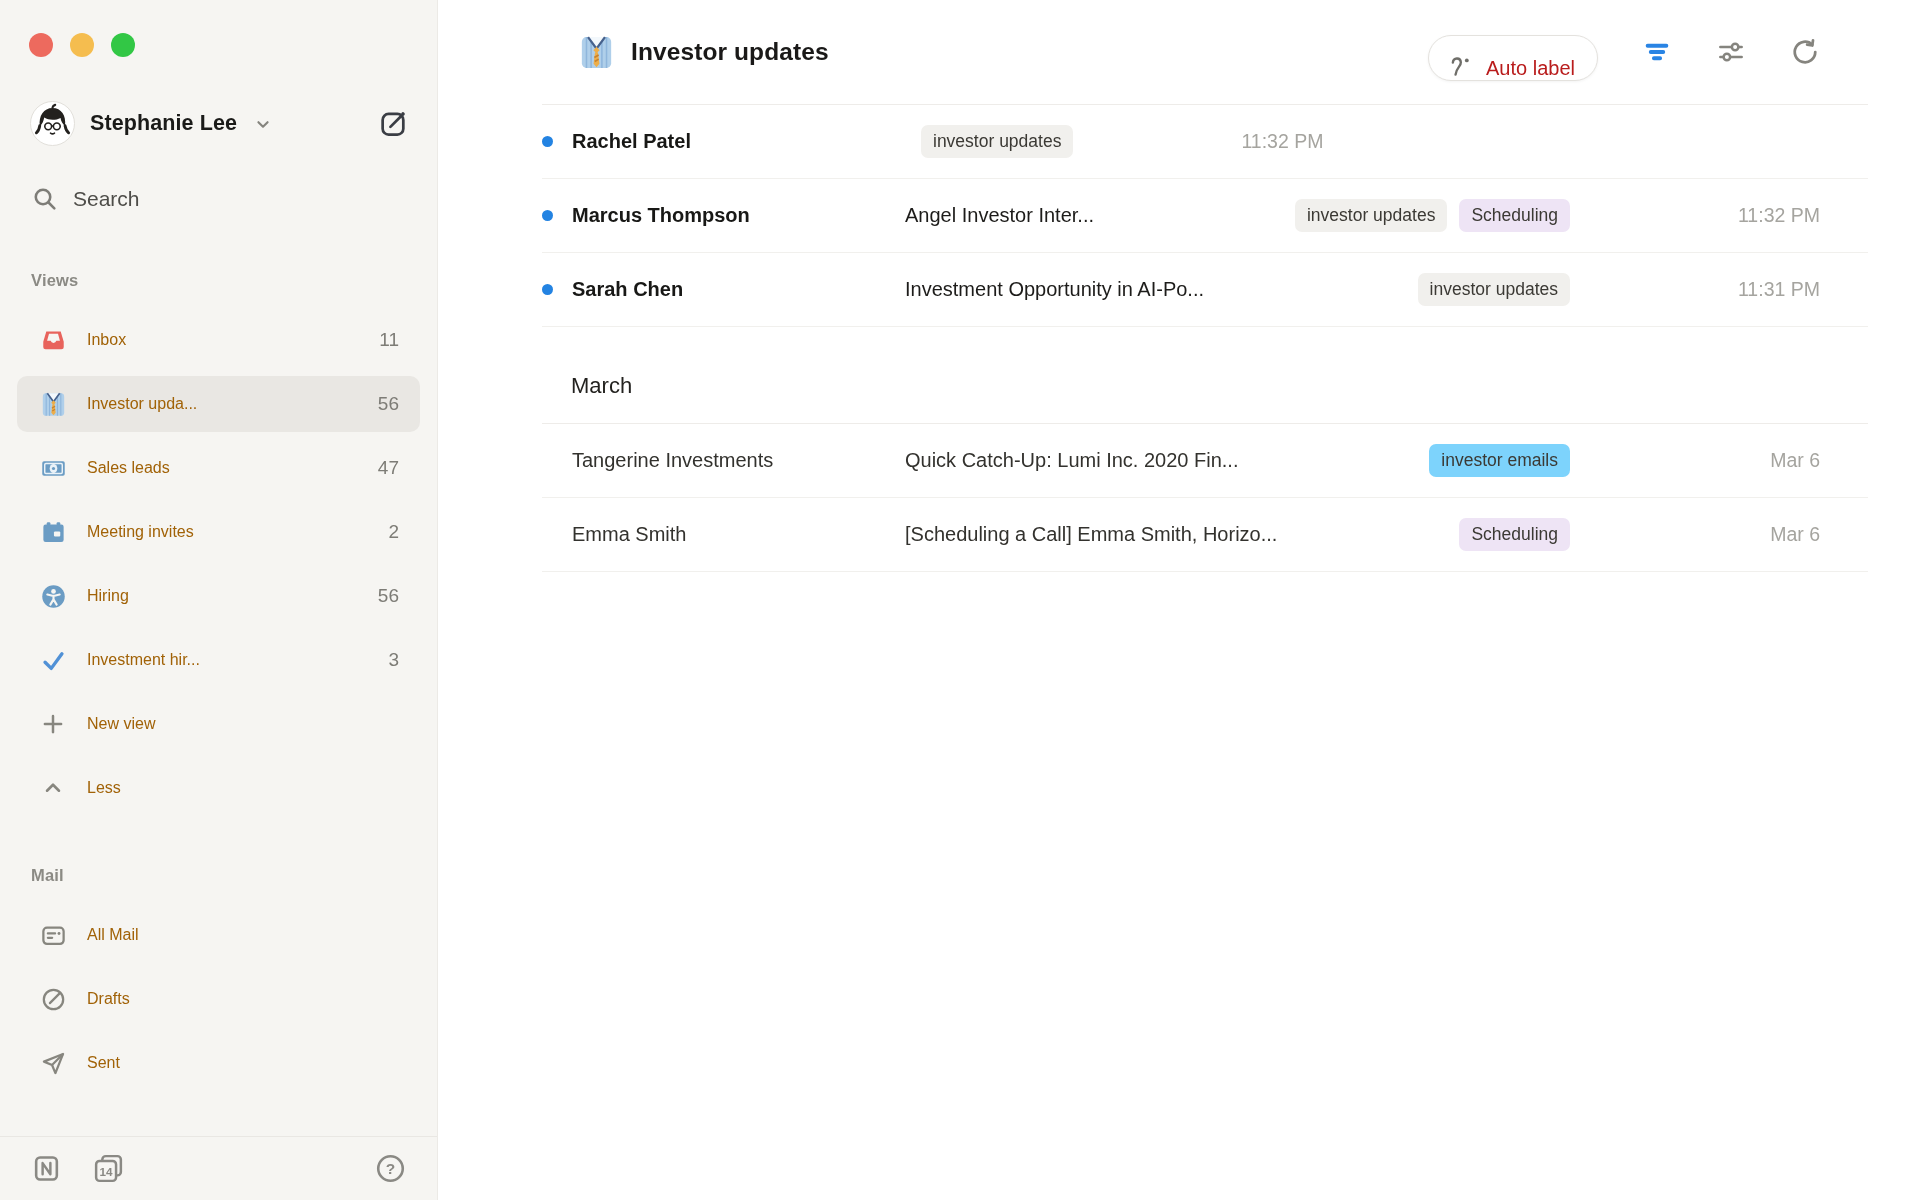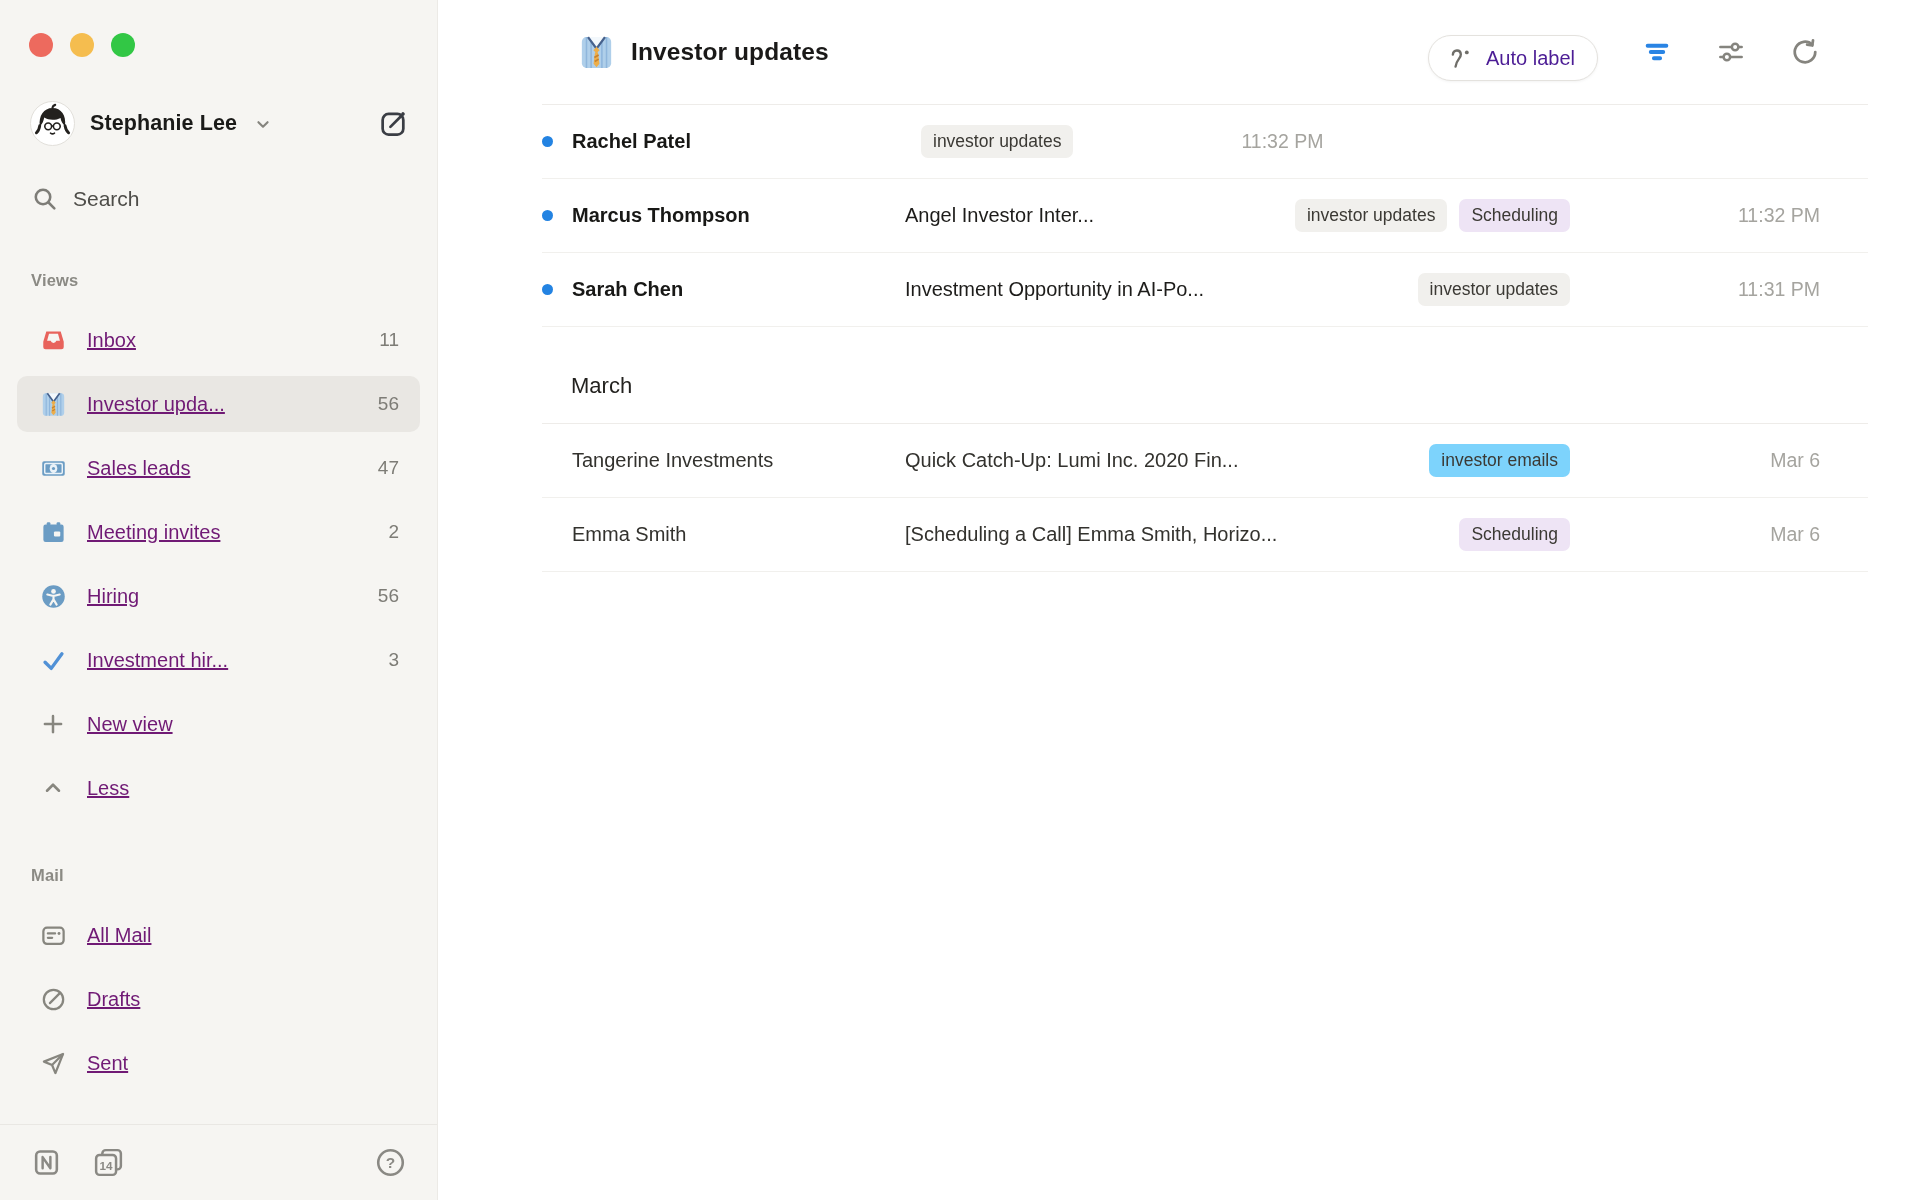--- a/index.html
+++ b/index.html
@@ -31,39 +31,39 @@
   .search-row { display:flex; align-items:center; gap:14px; margin:39px 0 0 31px; background:none; border:none; padding:0; cursor:pointer; font:inherit; }
   .search-row .lbl { font-size:21px; color:#4E4D49; }
 
   .section-label { margin:58px 0 22px 31px; font-size:16.5px; font-weight:600; color:#8B8A84; letter-spacing:.2px; }
   .section-label.mail { margin-top:50px; }
 
   .nav { margin:0 17px; }
   .item { display:flex; align-items:center; height:56px; margin-bottom:8px; border-radius:10px; padding:0 21px 0 22px; cursor:pointer; }
   .item.selected { background:#E9E7E3; }
   .item-icon { width:28px; height:28px; flex:none; margin-right:20px; display:flex; align-items:center; justify-content:center; }
-  .item-label { flex:1; min-width:0; font-size:20px; color:#701a75; white-space:nowrap; overflow:hidden;text-decoration:underline; }
+  .item-label { flex:1; min-width:0; font-size:16px; color:#a16207; white-space:nowrap; overflow:hidden; }
   .item-count { font-size:19px; color:#7D7C76; }
 
   .sidebar-footer {
-    position:absolute; left:0; right:0; bottom:0; height:76px;
+    position:absolute; left:0; right:0; bottom:0; height:64px;
     border-top:1px solid #E9E7E3; display:flex; align-items:center; padding:0 31px; gap:30px;
   }
   .sidebar-footer .spacer { flex:1; }
   .foot-btn { background:none; border:none; padding:0; cursor:pointer; display:flex; }
 
   
   main { flex:1; min-width:0; display:flex; flex-direction:column; background:#fff; }
   .main-header { height:104px; flex:none; display:flex; align-items:center; padding:0 100px 0 140px; }
   .view-emoji { width:37px; height:37px; margin-right:16px; display:flex; }
   .page-title { font-size:24.5px; font-weight:700; color:#1A1918; margin:0; letter-spacing:.1px; }
   .auto-label {
-    margin-left:auto; display:flex; align-items:center; gap:12px; height:46px; padding:0 22px 0 18px;
+    margin-left:auto; display:flex; align-items:flex-end; gap:12px; height:46px; padding:0 22px 0 18px;
     background:#fff; border:1px solid #E4E2DE; border-radius:23px; cursor:pointer;
-    box-shadow:0 1px 3px rgba(0,0,0,.05); font-size:20px; color:#4c1d95; font-family:inherit;margin-top:12px;
+    box-shadow:0 1px 3px rgba(0,0,0,.05); font-size:20px; color:#b91c1c; font-family:inherit;margin-top:12px;
   }
   .icon-btn { background:none; border:none; padding:0; margin-left:44px; cursor:pointer; display:flex; }
 
   .list { margin:0 52px 0 104px; border-top:1px solid #EEECE9; }
   .row { display:flex; align-items:center; height:74px; padding-right:48px; border-bottom:1px solid #F1F0ED; cursor:pointer; }
   .dotcol { width:30px; flex:none; display:flex; align-items:center; }
   .dot { width:11px; height:11px; border-radius:50%; background:#2383E2; }
   .row.read .dot { visibility:hidden; }
   .sender { flex:0 0 333px; min-width:0; white-space:nowrap; overflow:hidden; font-size:20px; padding-right:24px; }
   .row.unread .sender { font-weight:700; color:#181816; }

